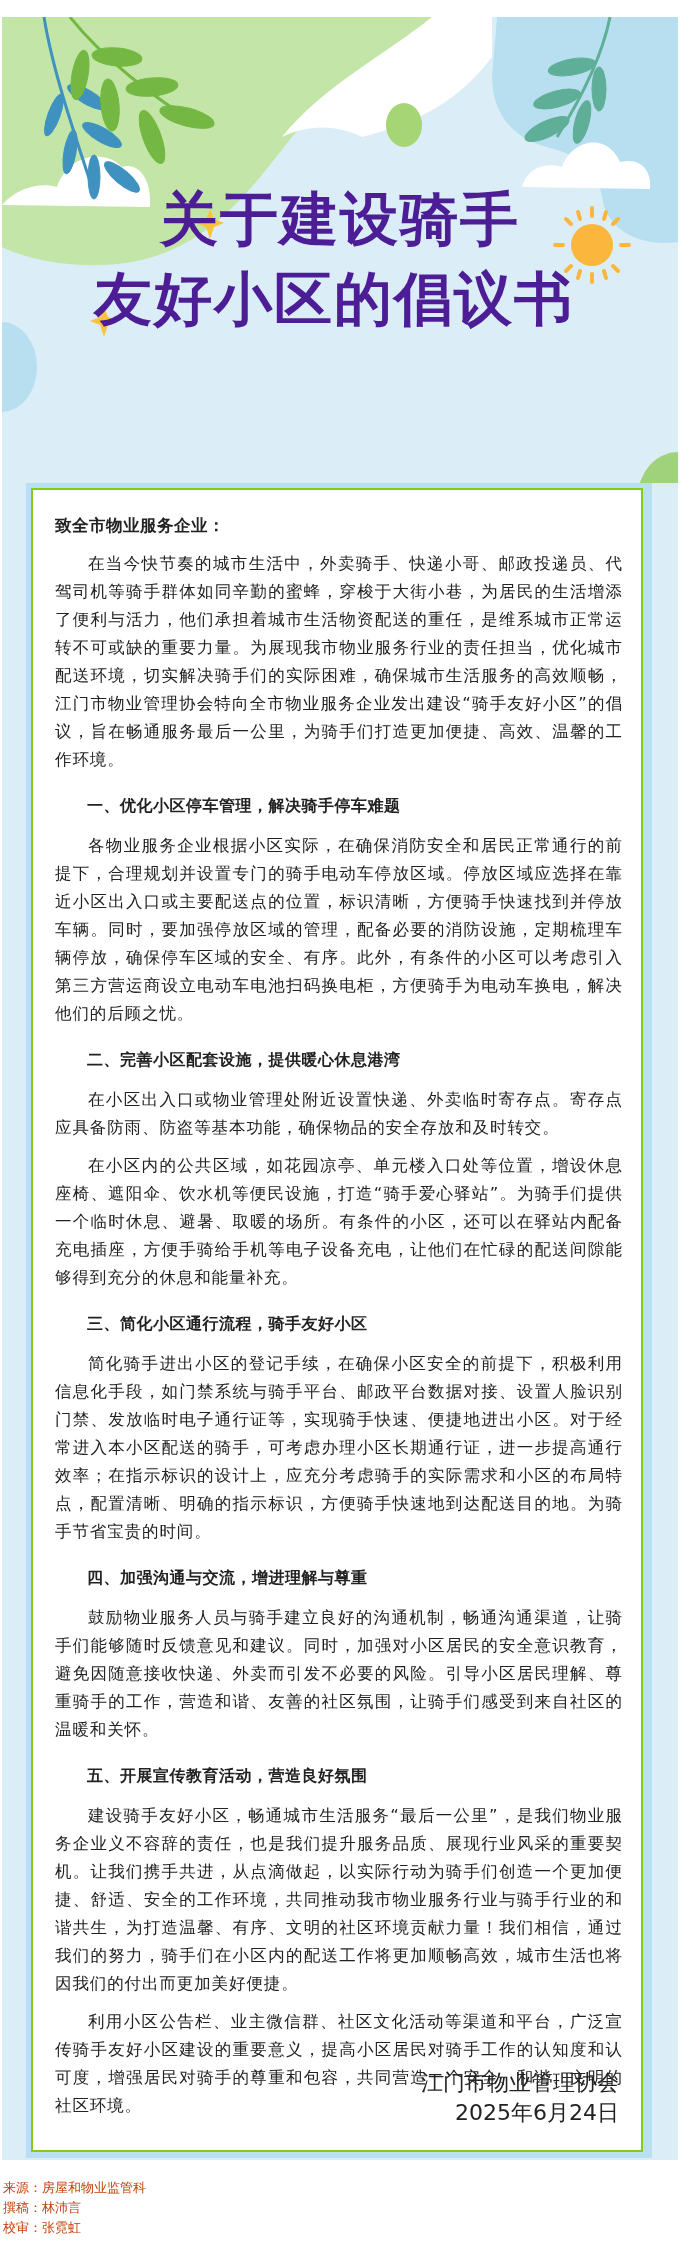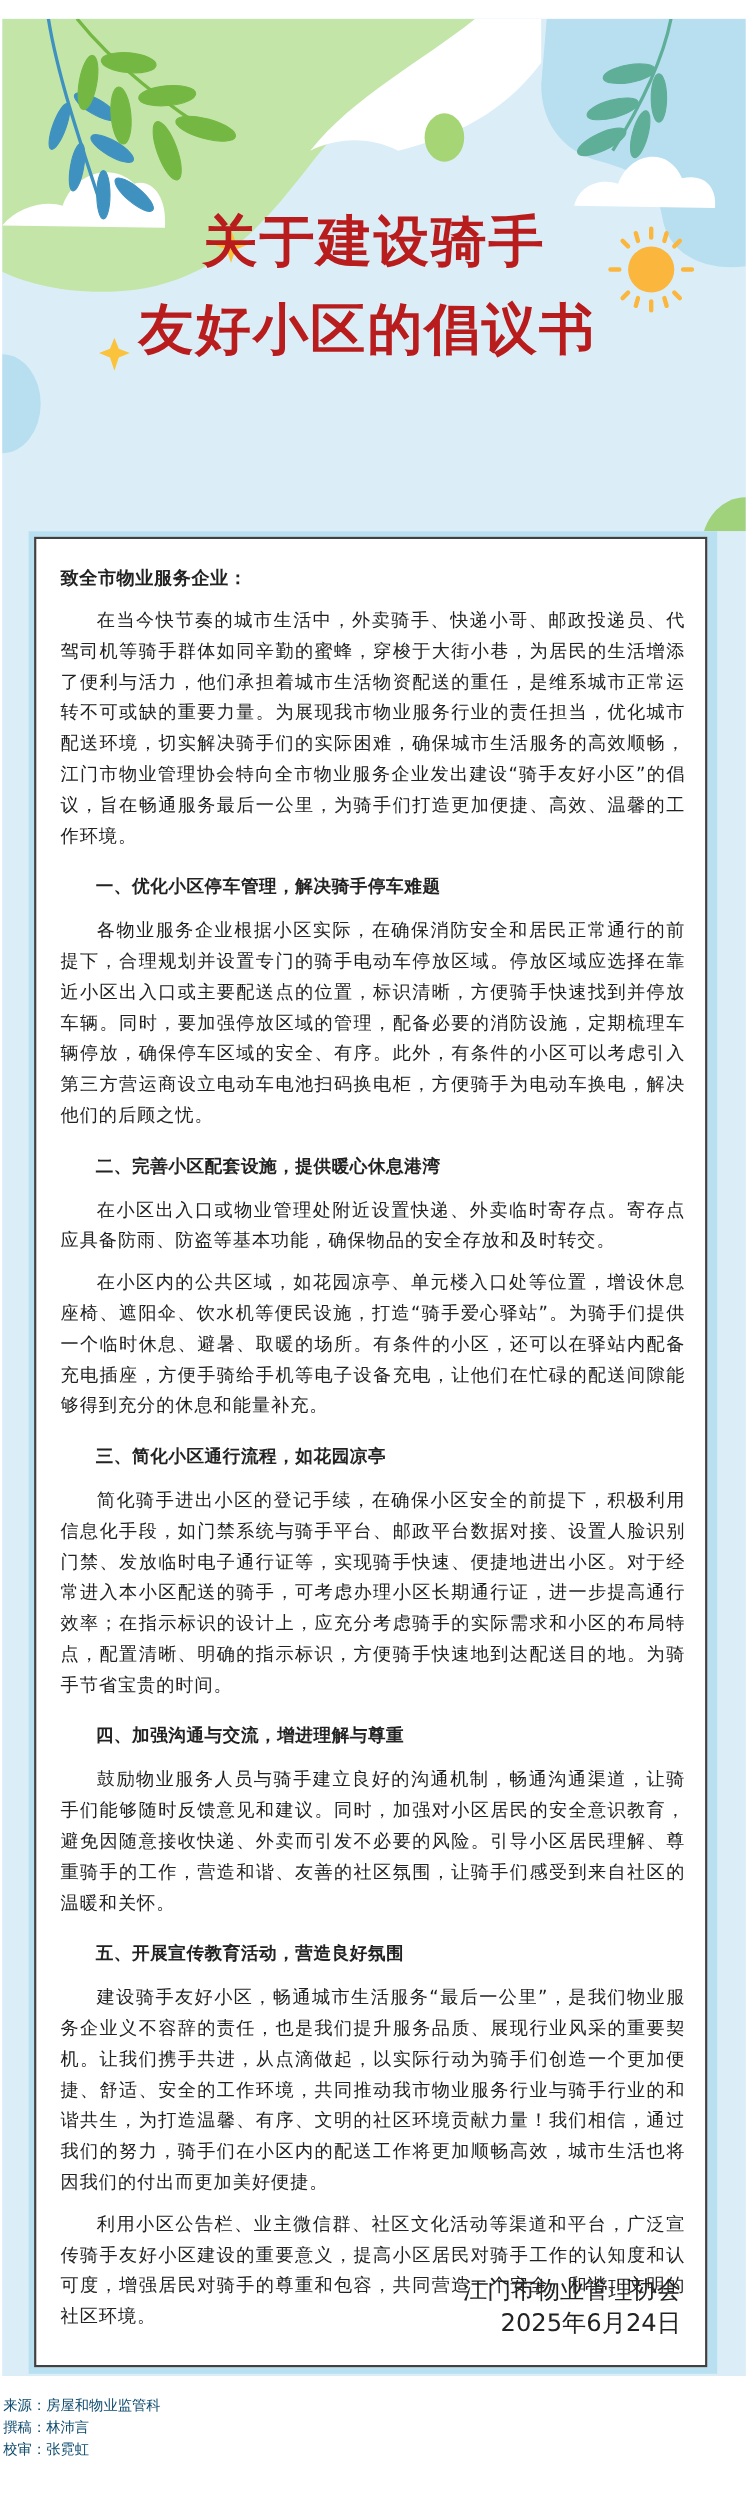--- a/index.html
+++ b/index.html
@@ -1,33 +1,33 @@
 <!DOCTYPE html>
 <html><head>
 <meta charset="utf-8">
 <style>
   html, body { margin:0; padding:0; background:#ffffff; }
   body { width:680px; height:2268px; position:relative; overflow:hidden;
          font-family:"DejaVu Sans", "Liberation Sans", sans-serif; }
   .page-bg { position:absolute; left:2px; top:17px; width:676px; height:2143px; background:#dbeef8; }
   .banner { position:absolute; left:2px; top:17px; width:676px; height:466px; overflow:hidden; }
   .banner svg { position:absolute; left:0; top:0; }
-  .title { position:absolute; left:0; width:676px; text-align:center; color:#b91c1c;
-           font-weight:bold; font-size:50px; letter-spacing:2px; line-height:64px; }
+  .title { position:absolute; left:0; width:676px; text-align:center; color:#4c1d95;
+           font-weight:bold; font-size:58px; letter-spacing:2px; line-height:64px; }
   .title.l1 { top:170px; }
   .title.l2 { top:250px; left:-6px; }
   .frame { position:absolute; left:26px; top:483px; width:626px; height:1675px; background:#b9e0f1; }
   .card { position:absolute; left:31px; top:488px; width:612px; height:1664px; background:#ffffff;
-          border:2px solid #404040; box-sizing:border-box; }
+          border:2px solid #84cc16; box-sizing:border-box; }
   .content { position:absolute; left:22px; top:22px; width:568px; color:#222; }
   .salutation { font-weight:bold; font-size:16.5px; line-height:28px; margin:0 0 10px 0; letter-spacing:0.5px; }
   .para { font-size:16.5px; line-height:28px; text-indent:2em; margin:0 0 10px 0; letter-spacing:0.9px; text-align:justify; }
   .heading { font-weight:bold; font-size:16px; line-height:28px; text-indent:2em; margin:18px 0 12px 0; letter-spacing:0.5px; }
   .signoff { position:absolute; right:22px; top:1578px; text-align:right; font-size:22px; line-height:30px; color:#222; }
-  .footer { position:absolute; left:3px; top:2178px; font-size:13px; line-height:20px; color:#0c4a6e; }
+  .footer { position:absolute; left:3px; top:2178px; font-size:13px; line-height:20px; color:#c2410c; }
 </style>
 </head>
 <body>
 
 <div class="page-bg"></div>
 
 <div class="banner">
   <svg width="676" height="466" viewBox="0 0 676 466">
 
     <path d="M0 0 H430 C400 40 330 70 290 120 C250 170 210 230 130 245 C70 255 20 240 0 230 Z" fill="#c3e6a8"></path>
@@ -104,21 +104,21 @@
     <p class="salutation">致全市物业服务企业：</p>
     <p class="para">在当今快节奏的城市生活中，外卖骑手、快递小哥、邮政投递员、代驾司机等骑手群体如同辛勤的蜜蜂，穿梭于大街小巷，为居民的生活增添了便利与活力，他们承担着城市生活物资配送的重任，是维系城市正常运转不可或缺的重要力量。为展现我市物业服务行业的责任担当，优化城市配送环境，切实解决骑手们的实际困难，确保城市生活服务的高效顺畅，江门市物业管理协会特向全市物业服务企业发出建设“骑手友好小区”的倡议，旨在畅通服务最后一公里，为骑手们打造更加便捷、高效、温馨的工作环境。</p>
 
     <p class="heading">一、优化小区停车管理，解决骑手停车难题</p>
     <p class="para">各物业服务企业根据小区实际，在确保消防安全和居民正常通行的前提下，合理规划并设置专门的骑手电动车停放区域。停放区域应选择在靠近小区出入口或主要配送点的位置，标识清晰，方便骑手快速找到并停放车辆。同时，要加强停放区域的管理，配备必要的消防设施，定期梳理车辆停放，确保停车区域的安全、有序。此外，有条件的小区可以考虑引入第三方营运商设立电动车电池扫码换电柜，方便骑手为电动车换电，解决他们的后顾之忧。</p>
 
     <p class="heading">二、完善小区配套设施，提供暖心休息港湾</p>
     <p class="para">在小区出入口或物业管理处附近设置快递、外卖临时寄存点。寄存点应具备防雨、防盗等基本功能，确保物品的安全存放和及时转交。</p>
     <p class="para">在小区内的公共区域，如花园凉亭、单元楼入口处等位置，增设休息座椅、遮阳伞、饮水机等便民设施，打造“骑手爱心驿站”。为骑手们提供一个临时休息、避暑、取暖的场所。有条件的小区，还可以在驿站内配备充电插座，方便手骑给手机等电子设备充电，让他们在忙碌的配送间隙能够得到充分的休息和能量补充。</p>
 
-    <p class="heading">三、简化小区通行流程，如花园凉亭</p>
+    <p class="heading">三、简化小区通行流程，骑手友好小区</p>
     <p class="para">简化骑手进出小区的登记手续，在确保小区安全的前提下，积极利用信息化手段，如门禁系统与骑手平台、邮政平台数据对接、设置人脸识别门禁、发放临时电子通行证等，实现骑手快速、便捷地进出小区。对于经常进入本小区配送的骑手，可考虑办理小区长期通行证，进一步提高通行效率；在指示标识的设计上，应充分考虑骑手的实际需求和小区的布局特点，配置清晰、明确的指示标识，方便骑手快速地到达配送目的地。为骑手节省宝贵的时间。</p>
 
     <p class="heading">四、加强沟通与交流，增进理解与尊重</p>
     <p class="para">鼓励物业服务人员与骑手建立良好的沟通机制，畅通沟通渠道，让骑手们能够随时反馈意见和建议。同时，加强对小区居民的安全意识教育，避免因随意接收快递、外卖而引发不必要的风险。引导小区居民理解、尊重骑手的工作，营造和谐、友善的社区氛围，让骑手们感受到来自社区的温暖和关怀。</p>
 
     <p class="heading">五、开展宣传教育活动，营造良好氛围</p>
     <p class="para">建设骑手友好小区，畅通城市生活服务“最后一公里”，是我们物业服务企业义不容辞的责任，也是我们提升服务品质、展现行业风采的重要契机。让我们携手共进，从点滴做起，以实际行动为骑手们创造一个更加便捷、舒适、安全的工作环境，共同推动我市物业服务行业与骑手行业的和谐共生，为打造温馨、有序、文明的社区环境贡献力量！我们相信，通过我们的努力，骑手们在小区内的配送工作将更加顺畅高效，城市生活也将因我们的付出而更加美好便捷。</p>
 
     <p class="para">利用小区公告栏、业主微信群、社区文化活动等渠道和平台，广泛宣传骑手友好小区建设的重要意义，提高小区居民对骑手工作的认知度和认可度，增强居民对骑手的尊重和包容，共同营造一个安全、和谐、文明的社区环境。</p>
   </div>

